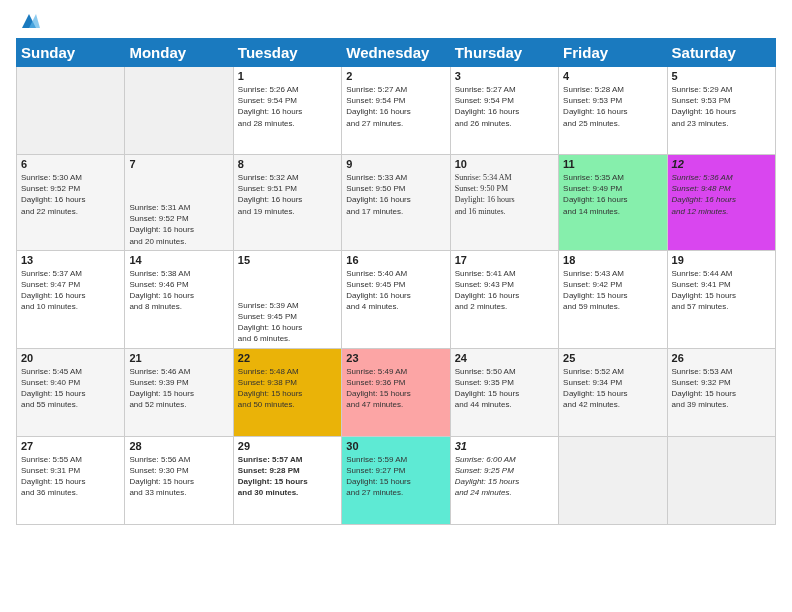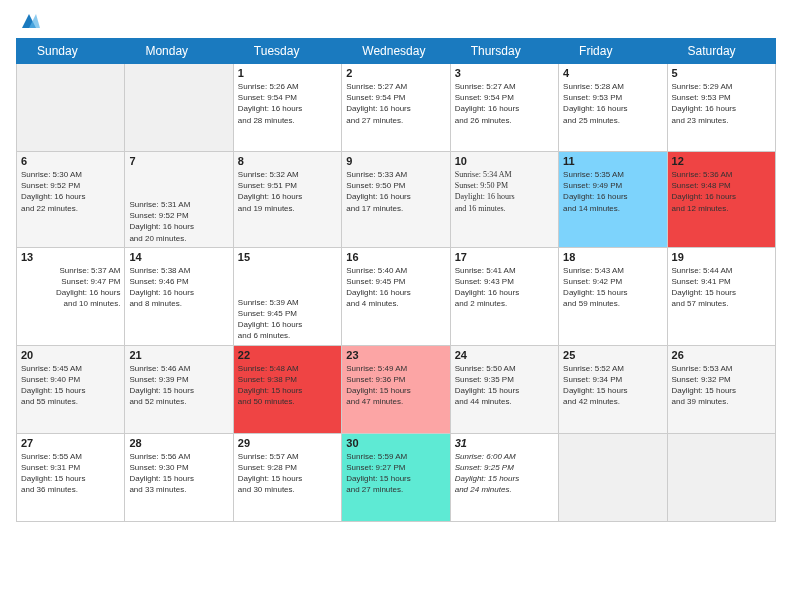--- a/index.html
+++ b/index.html
@@ -41,23 +41,23 @@
       margin-top: 2px;
     }
     .calendar {
       width: 100%;
       border-collapse: collapse;
       border: 1px solid #ccc;
     }
     .calendar th {
       background: #1a7abf;
       color: #fff;
-      font-size: 12px;
-      font-weight: normal;
-      padding: 5px 20px;
+      font-size: 15px;
+      font-weight: bold;
+      padding: 5px 4px;
       text-align: left;
       border: 1px solid #1a7abf;
     }
     .calendar td {
       width: calc(100% / 7);
       vertical-align: top;
       border: 1px solid #ccc;
       padding: 3px 4px;
       font-size: 8.5px;
       color: #333;
@@ -190,39 +190,39 @@
 Daylight: 16 hours
 and 17 minutes.</div>
           </td>
           <td style="background: rgb(245, 245, 245);">
             <span class="day-number">10</span>
             <div class="day-info" style="white-space: pre-line; font-family: Liberation Serif, serif;">Sunrise: 5:34 AM
 Sunset: 9:50 PM
 Daylight: 16 hours
 and 16 minutes.</div>
           </td>
-          <td style="background: #7dd3fc;">
+          <td style="background: #86efac;">
             <span class="day-number">11</span>
             <div class="day-info" style="white-space: pre-line;">Sunrise: 5:35 AM
 Sunset: 9:49 PM
 Daylight: 16 hours
 and 14 minutes.</div>
           </td>
-          <td style="background: #ef4444;">
+          <td style="background: #d946ef; font-style: italic;">
             <span class="day-number">12</span>
             <div class="day-info" style="white-space: pre-line;">Sunrise: 5:36 AM
 Sunset: 9:48 PM
 Daylight: 16 hours
 and 12 minutes.</div>
           </td>
         </tr>
         <tr>
           <td style="background: rgb(255, 255, 255);">
             <span class="day-number">13</span>
-            <div class="day-info" style="white-space: pre-line; text-align: right;">Sunrise: 5:37 AM
+            <div class="day-info" style="white-space: pre-line;">Sunrise: 5:37 AM
 Sunset: 9:47 PM
 Daylight: 16 hours
 and 10 minutes.</div>
           </td>
           <td style="background: rgb(255, 255, 255);">
             <span class="day-number">14</span>
             <div class="day-info" style="white-space: pre-line;">Sunrise: 5:38 AM
 Sunset: 9:46 PM
 Daylight: 16 hours
 and 8 minutes.</div>
@@ -271,21 +271,21 @@
 Daylight: 15 hours
 and 55 minutes.</div>
           </td>
           <td style="background: rgb(245, 245, 245);">
             <span class="day-number">21</span>
             <div class="day-info" style="white-space: pre-line;">Sunrise: 5:46 AM
 Sunset: 9:39 PM
 Daylight: 15 hours
 and 52 minutes.</div>
           </td>
-          <td style="background: #ef4444;">
+          <td style="background: #eab308;">
             <span class="day-number">22</span>
             <div class="day-info" style="white-space: pre-line;">Sunrise: 5:48 AM
 Sunset: 9:38 PM
 Daylight: 15 hours
 and 50 minutes.</div>
           </td>
           <td style="background: #fca5a5;">
             <span class="day-number">23</span>
             <div class="day-info" style="white-space: pre-line;">Sunrise: 5:49 AM
 Sunset: 9:36 PM
@@ -324,21 +324,21 @@
           </td>
           <td style="background: rgb(255, 255, 255);">
             <span class="day-number">28</span>
             <div class="day-info" style="white-space: pre-line;">Sunrise: 5:56 AM
 Sunset: 9:30 PM
 Daylight: 15 hours
 and 33 minutes.</div>
           </td>
           <td style="background: rgb(255, 255, 255);">
             <span class="day-number">29</span>
-            <div class="day-info" style="white-space: pre-line;">Sunrise: 5:57 AM
+            <div class="day-info" style="white-space: pre-line; font-weight: bold;">Sunrise: 5:57 AM
 Sunset: 9:28 PM
 Daylight: 15 hours
 and 30 minutes.</div>
           </td>
           <td style="background: #5eead4;">
             <span class="day-number">30</span>
             <div class="day-info" style="white-space: pre-line;">Sunrise: 5:59 AM
 Sunset: 9:27 PM
 Daylight: 15 hours
 and 27 minutes.</div>

